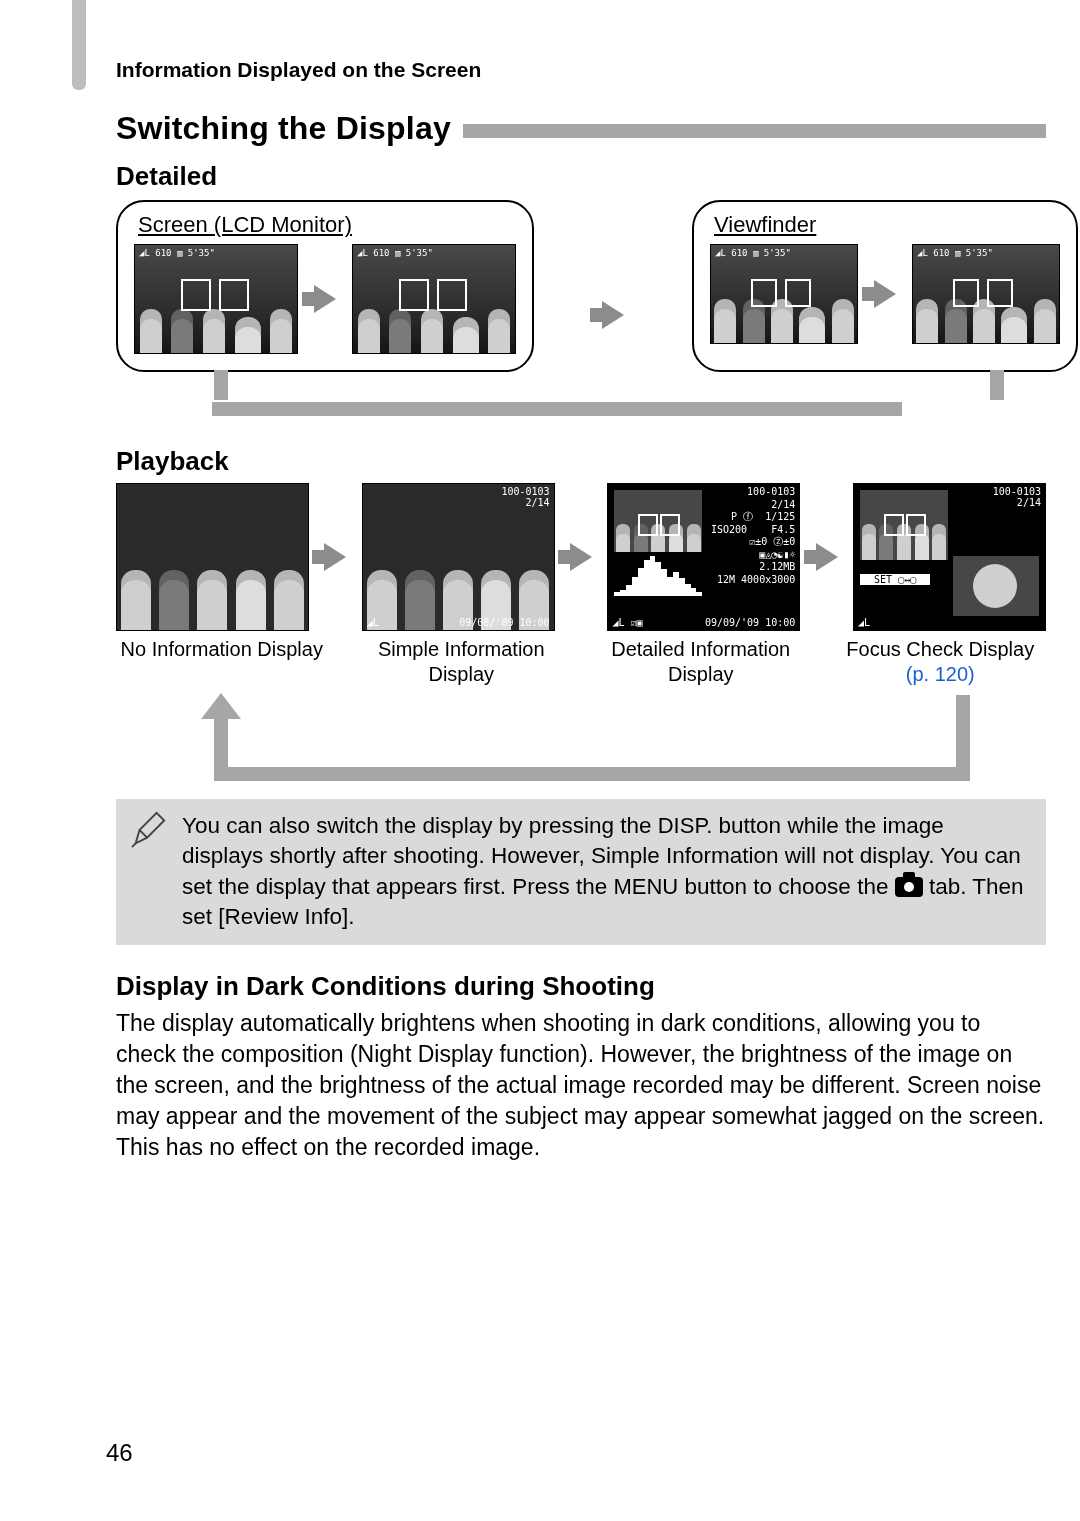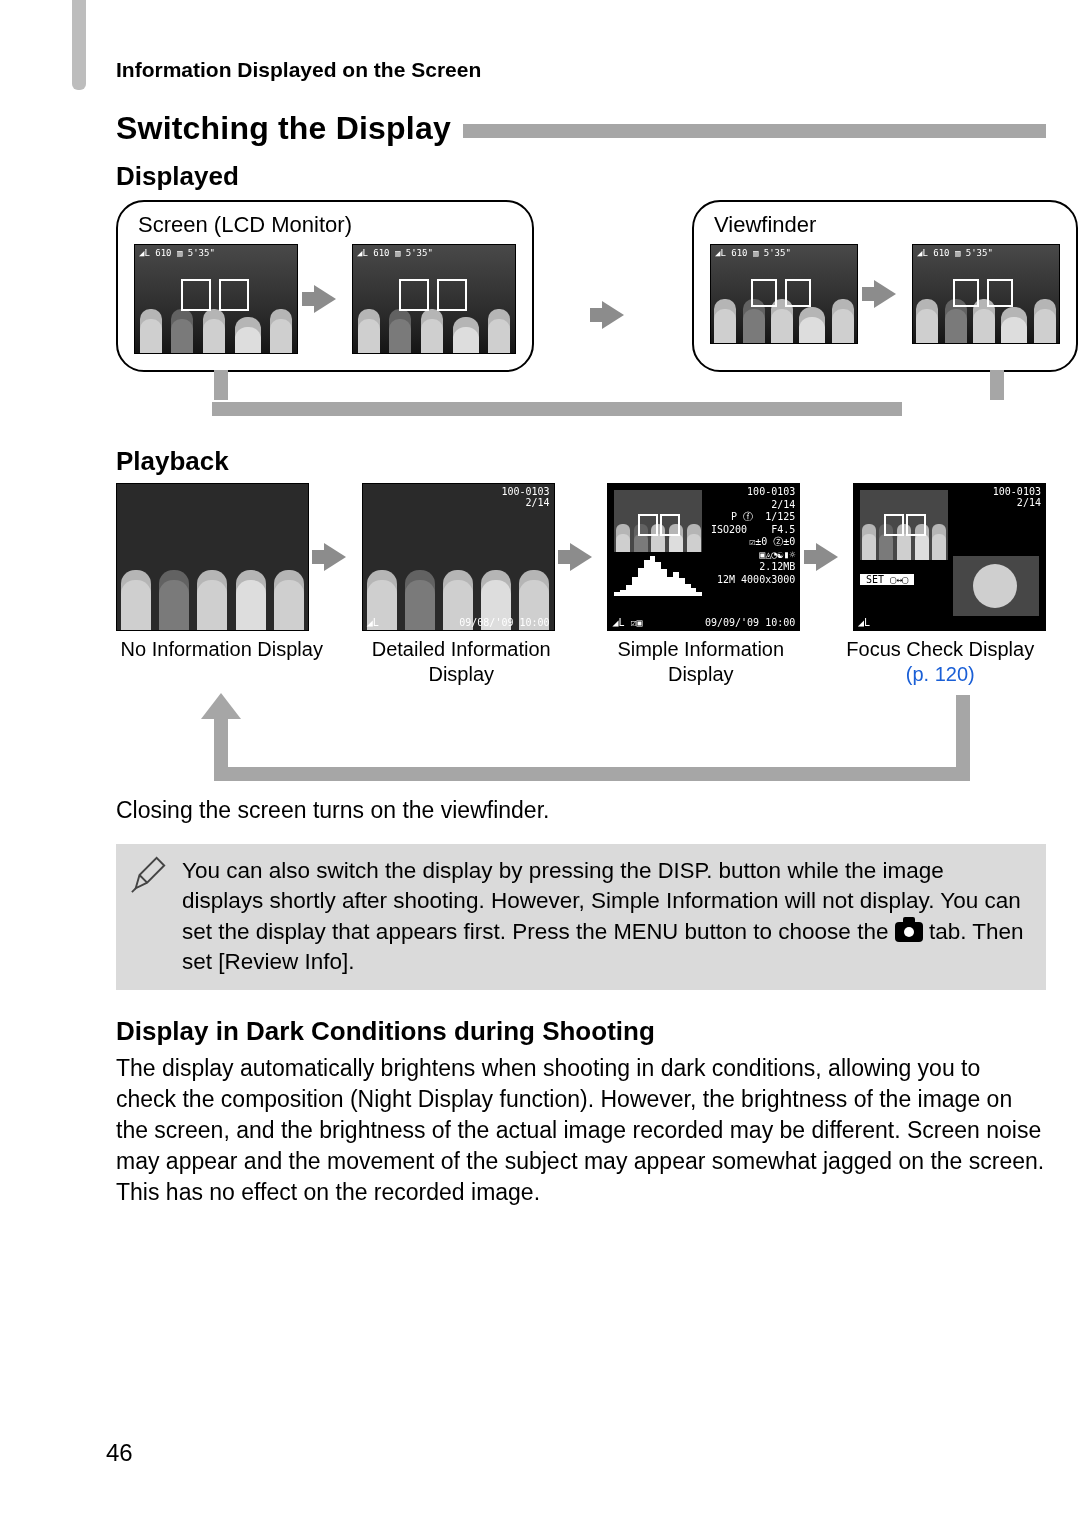--- a/index.html
+++ b/index.html
@@ -71,20 +71,21 @@
   .menu {
     font-family: Arial, Helvetica, sans-serif;
     font-size: 22px;
   }
 
   
   .shoot-row {
     display: flex;
     gap: 64px;
     margin: 8px 0 0 0;
+    text-decoration: underline;
   }
   .rounded-box {
     border: 2px solid #000;
     border-radius: 28px;
     padding: 8px 16px 16px 16px;
     flex: 1;
     position: relative;
   }
   .rounded-box .box-label {
     font-size: 22px;
@@ -271,21 +272,21 @@
   .mini .afbox{ width:16px;height:18px;top:24px;}
   .info-col {
     position:absolute; right:4px; top:2px;
     color:#fff; font-size:10px; text-align:right;
     font-family:monospace; line-height:1.25;
     white-space:nowrap;
   }
   .set-badge{
     position:absolute;left:6px;top:90px;
     background:#fff;color:#000;font-size:10px;font-family:monospace;
-    padding:0 6px;
+    padding:0 14px;
   }
   .q-badge{
     position:absolute;right:6px;top:86px;
     width:18px;height:18px;border-radius:50%;background:#888;color:#fff;
     font-size:12px;display:flex;align-items:center;justify-content:center;
     font-family:monospace;
   }
 
   .loopbar2 {
     position:relative;
@@ -310,21 +311,21 @@
 <div class="tab-strip light"></div>
 
 <div class="header">Information Displayed on the Screen</div>
 
 <div class="section-title-row">
   <div class="section-title">Switching the Display</div>
   <div class="section-rule"></div>
 </div>
 
 
-<div class="sub-h">Displayed</div>
+<div class="sub-h">Detailed</div>
 
 <div class="shoot-row">
   <div class="rounded-box" style="flex:1.04">
     <div class="box-label">Screen (LCD Monitor)</div>
     <div class="thumb-row">
       <div class="thumb">
         <div class="topbar">◢L 610 ▥ 5'35"</div>
         <div class="faces">
               <div class="face"></div>
               <div class="face dark"></div>
@@ -484,36 +485,35 @@
     </div>
     <div class="tb-bot">
       <span>◢L</span>
       <span></span>
     </div>
   </div>
 </div>
 
 <div class="cap-row">
   <div class="cap-cell">No Information Display</div>
+  <div class="cap-cell">Simple Information Display</div>
   <div class="cap-cell">Detailed Information Display</div>
-  <div class="cap-cell">Simple Information Display</div>
   <div class="cap-cell">
     <span>Focus Check Display</span><br>
     <span class="link">(p. 120)</span>
   </div>
 </div>
 
 <div class="loopbar2">
   <div class="vl"></div>
       <div class="h"></div>
       <div class="vr"></div>
   <div class="arrowhead"></div>
 </div>
 
-<div class="body-text" style="margin-top:14px">Closing the screen turns on the viewfinder.</div>
 
 <div class="note-box">
   <div class="pen">
     <svg viewBox="0 0 40 40">
           <g stroke="#444" stroke-width="2" fill="none">
       <path d="M6 34 L10 20 L28 2 L36 10 L18 28 Z"></path>
       <path d="M10 20 L18 28"></path>
       <path d="M6 34 L2 38"></path>
     </g>
         </svg>

